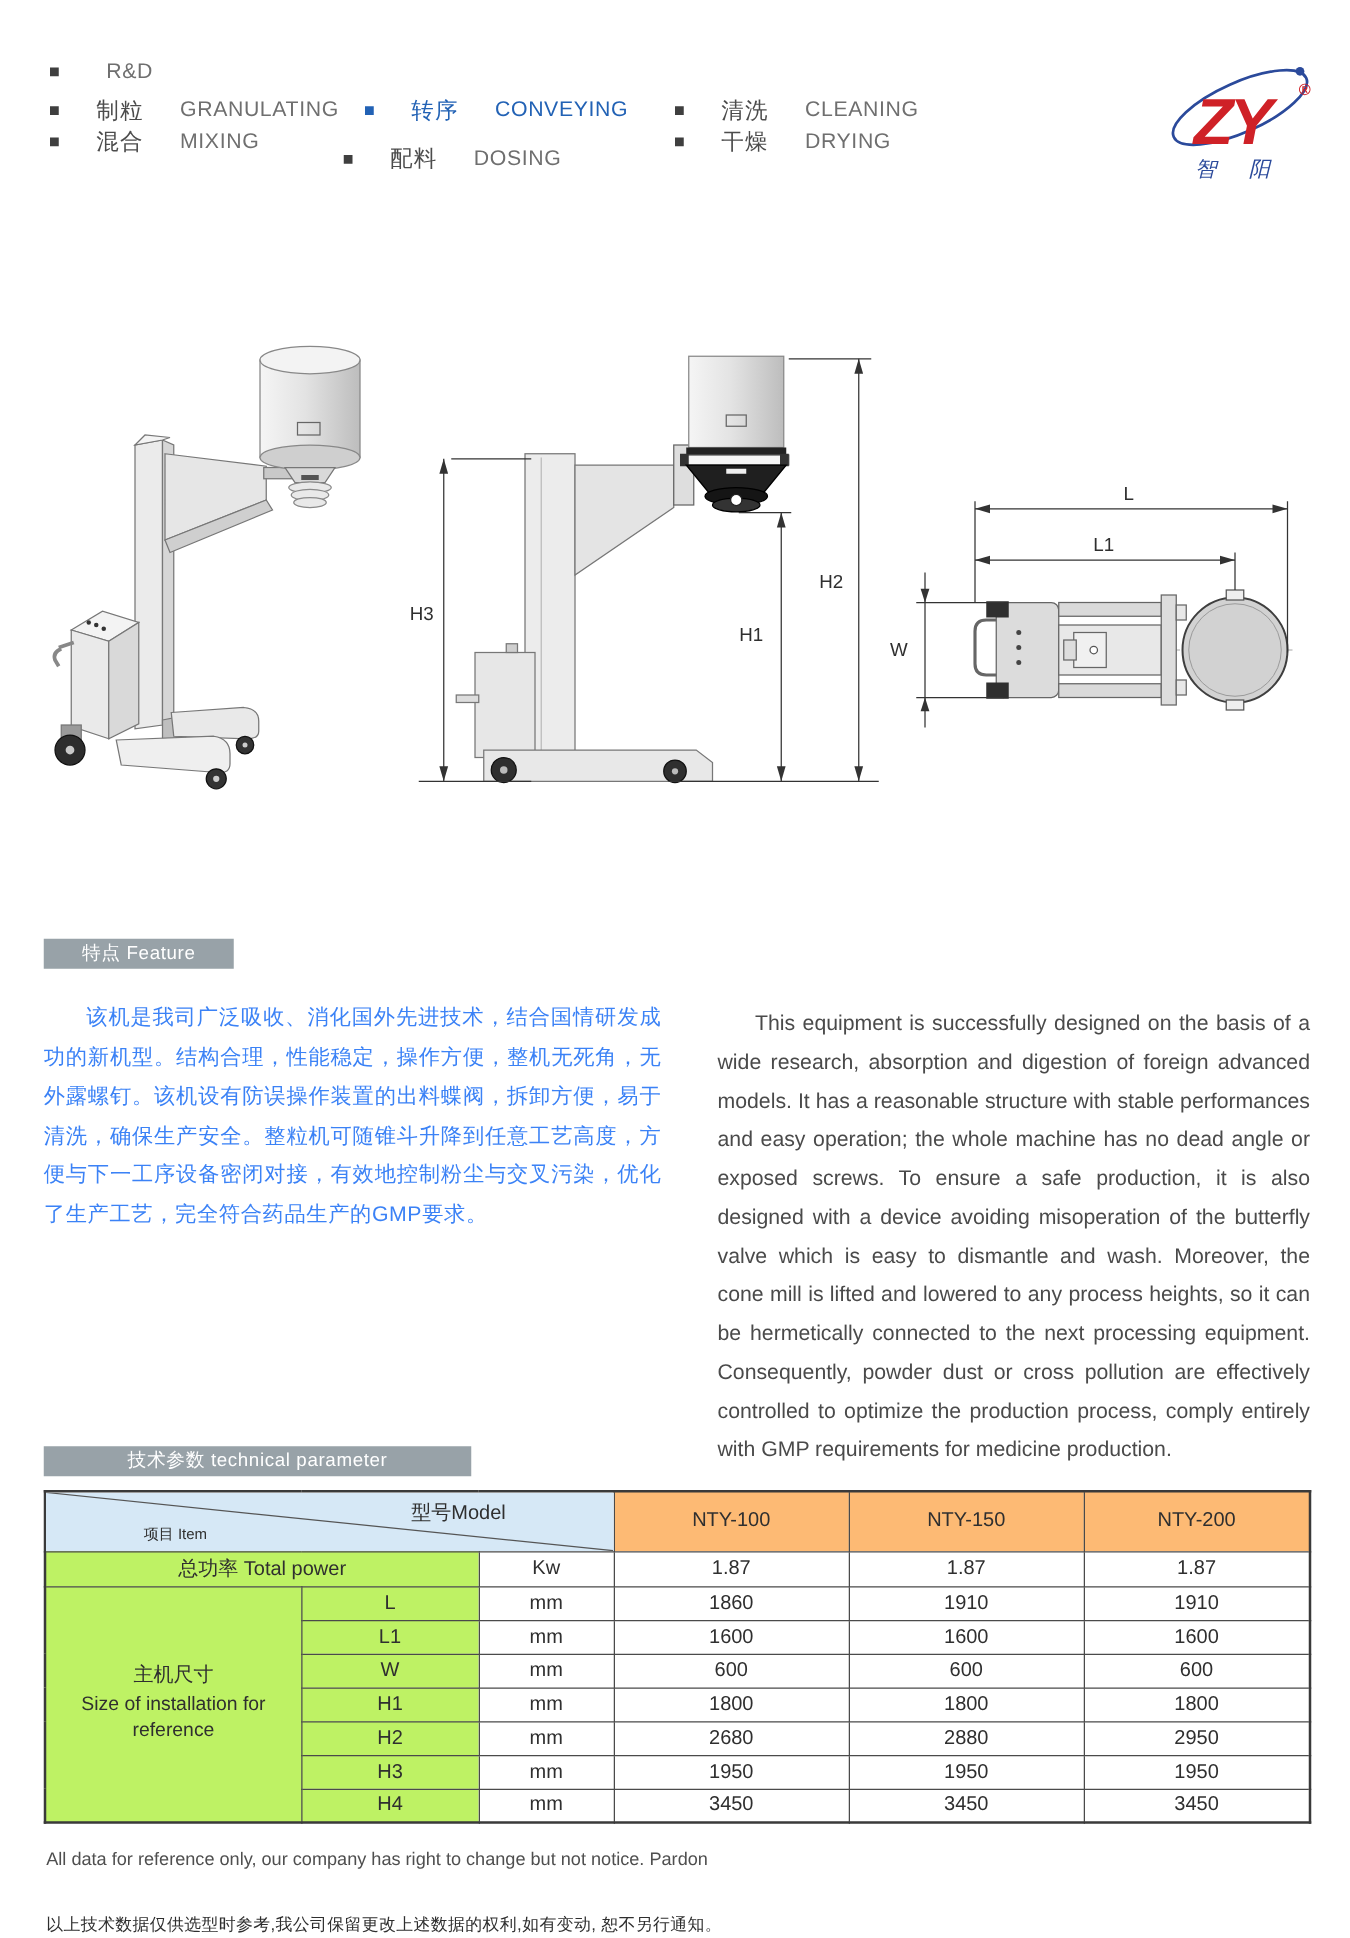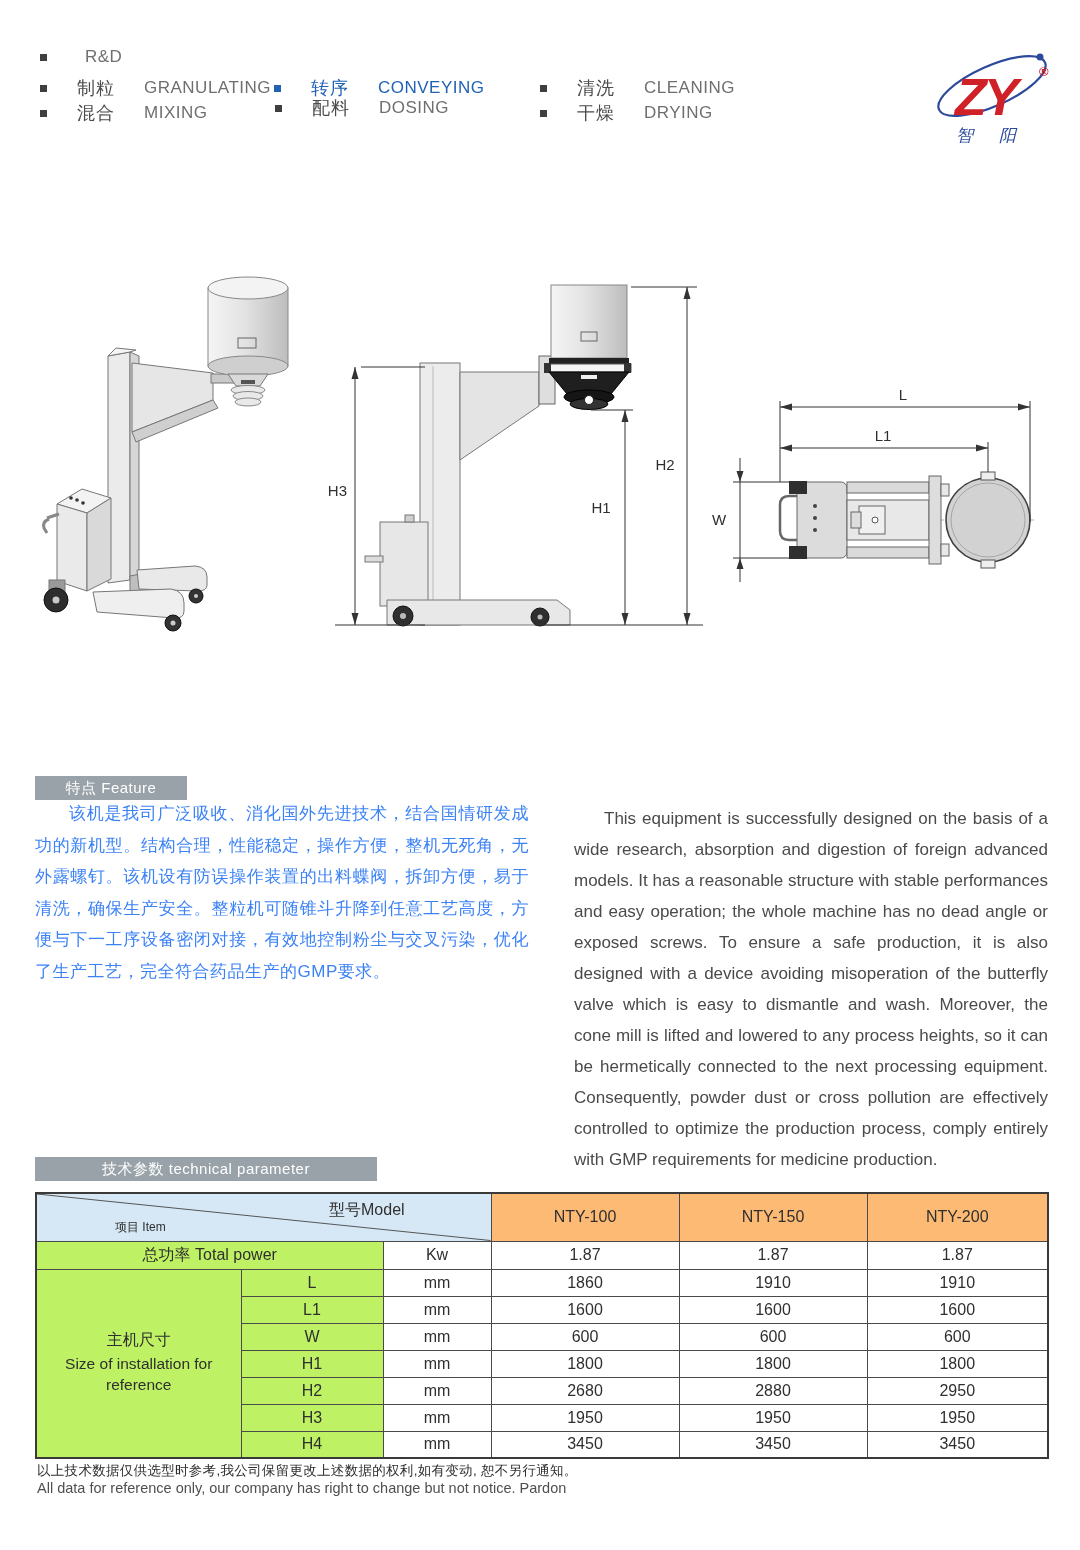--- a/index.html
+++ b/index.html
@@ -10,32 +10,32 @@
   
   .cat{position:absolute;display:flex;align-items:center;white-space:nowrap;gap:21px;}
   .cat .bullet{width:7px;height:7px;background:#3f3f3f;margin-right:9px;flex:0 0 auto;}
   .cat .zh{font-size:18px;color:#4c4c4c;letter-spacing:1px;}
   .cat .en{font-size:17px;color:#6f6f6f;margin-left:8px;letter-spacing:.5px;}
   .cat.active .zh,.cat.active .en{color:#2262b5;}
   .cat.active .bullet{background:#2262b5;}
   .cat-0{left:40px;top:47px;}
   .cat-1{left:40px;top:76px;}
   .cat-2{left:40px;top:101px;}
-  .cat-3{left:274px;top:76px;justify-content:center;}
-  .cat-4{left:275px;top:96px;}
+  .cat-3{left:292px;top:76px;justify-content:center;}
+  .cat-4{left:275px;top:115px;}
   .cat-5{left:540px;top:76px;}
   .cat-6{left:540px;top:101px;}
   
   .logo{position:absolute;left:922px;top:44px;width:145px;height:104px;}
   
   .drawings{position:absolute;left:35px;top:260px;width:1010px;height:440px;}
   
   .sec-bar{position:absolute;background:#98a2a8;color:#fff;font-size:15px;
            line-height:24px;height:24px;text-align:center;letter-spacing:.5px;}
-  .bar-feature{left:35px;top:776px;width:152px;}
+  .bar-feature{left:35px;top:751px;width:152px;}
   .bar-param{left:35px;top:1157px;width:342px;}
   
   .para-zh{position:absolute;left:35px;top:781px;width:494px;font-size:17px;
            line-height:31.5px;text-align:justify;text-indent:2em;color:#3b82f6;letter-spacing:.5px;}
   .para-en{position:absolute;left:574px;top:781px;width:474px;font-size:17px;
            line-height:31px;text-align:justify;text-indent:30px;color:#4a4a4a;margin-top:22px;}
   
   table.params{position:absolute;left:35px;top:1192px;width:1012px;
       border-collapse:collapse;table-layout:fixed;border:2px solid #3a3a3a;}
   table.params td{border:1px solid #4a4a4a;padding:0;font-size:16px;color:#2f2f2f;}
@@ -46,21 +46,21 @@
   td.diag{background:#d6e8f6;position:relative;}
   td.diag svg{position:absolute;left:0;top:0;width:100%;height:100%;}
   td.diag .model-label{position:absolute;left:292px;top:6px;font-size:16px;}
   td.diag .item-label{position:absolute;left:78px;bottom:5px;font-size:12px;}
   td.blue{background:#bef264;text-align:center;}
   td.unit,td.val{background:#fff;text-align:center;}
   td.group{vertical-align:middle;}
   td.group .gzh{font-size:16px;text-align:center;margin-bottom:3px;}
   td.group .gen{font-size:15.5px;text-align:center;line-height:1.35;}
   
-  .note-zh{position:absolute;left:37px;top:1462px;font-size:13.5px;color:#2e2e2e;letter-spacing:.3px;}
+  .note-zh{position:absolute;left:37px;top:1531px;font-size:13.5px;color:#2e2e2e;letter-spacing:.3px;}
   .note-en{position:absolute;left:37px;top:1480px;font-size:14.5px;color:#4f4f4f;}
   
   svg text{font-family:"Liberation Sans",sans-serif;}
 </style>
 </head>
 <body>
 
 <div id="categories">
     <div class="cat cat-0">
       <span class="bullet"></span>

